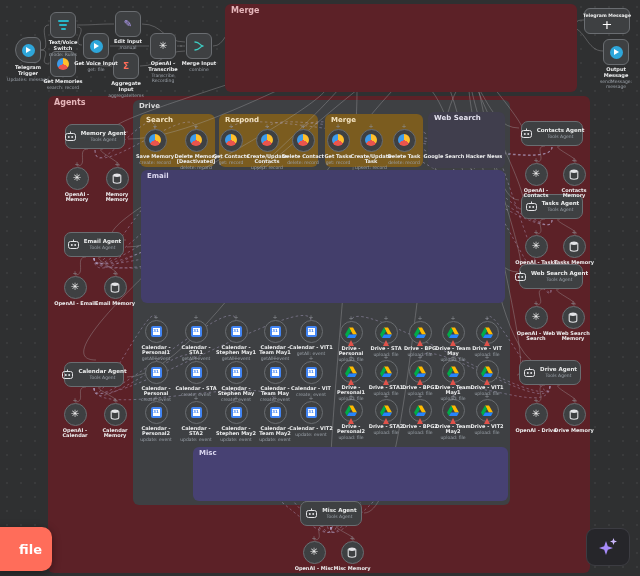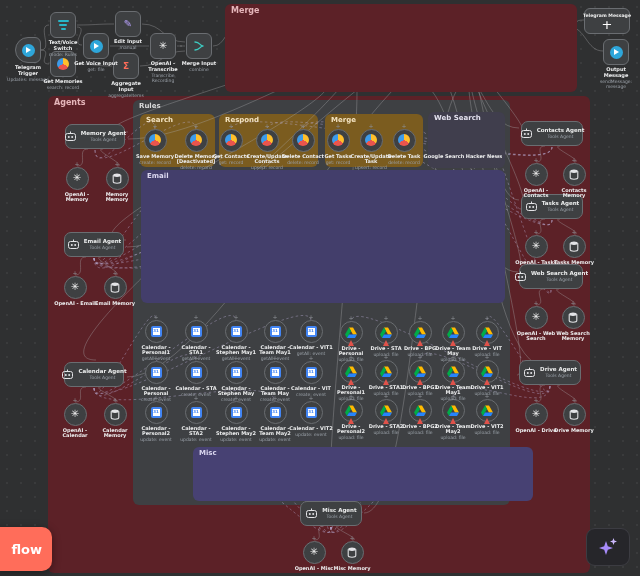--- a/index.html
+++ b/index.html
@@ -71,50 +71,50 @@
   .sparkle-wrap{position:relative;width:18px;height:18px;}
   .sparkle{position:absolute;clip-path:polygon(50% 0%,63% 37%,100% 50%,63% 63%,50% 100%,37% 63%,0% 50%,37% 37%);}
   .sparkle.big{width:14px;height:14px;left:0;top:3px;background:#a78bfa;}
   .sparkle.small{width:7px;height:7px;right:0;top:0;background:#cdb9fd;}
 </style>
 </head>
 <body>
 
 <div id="canvas">
   <div class="flow-btn">
-    <span>flow</span>
+    <span>file</span>
   </div>
   <div class="ai-btn">
     <span class="sparkle-wrap">
       <span class="sparkle big"></span>
         <span class="sparkle small"></span>
     </span>
   </div>
 <div class="sticky" style="left: 48px; top: 96px; width: 542px; height: 477px; background: rgb(92, 33, 39); z-index: 1;">
       <span class="sticky-label" style="font-size: 8px; color: rgb(229, 182, 186);">Agents</span>
     </div>
     <div class="sticky" style="left: 133px; top: 100px; width: 377px; height: 405px; background: rgb(62, 64, 67); z-index: 2;">
-      <span class="sticky-label" style="font-size: 7px; color: rgb(217, 218, 219);">Rules</span>
+      <span class="sticky-label" style="font-size: 7px; color: rgb(217, 218, 219);">Drive</span>
     </div>
     <div class="sticky" style="left: 140px; top: 114px; width: 75px; height: 53px; background: rgb(123, 92, 31); z-index: 3;">
       <span class="sticky-label" style="font-size: 7px; color: rgb(244, 228, 194);">Search</span>
     </div>
     <div class="sticky" style="left: 219px; top: 114px; width: 99px; height: 53px; background: rgb(123, 92, 31); z-index: 4;">
       <span class="sticky-label" style="font-size: 7px; color: rgb(244, 228, 194);">Respond</span>
     </div>
     <div class="sticky" style="left: 325px; top: 114px; width: 98px; height: 53px; background: rgb(123, 92, 31); z-index: 5;">
       <span class="sticky-label" style="font-size: 7px; color: rgb(244, 228, 194);">Merge</span>
     </div>
     <div class="sticky" style="left: 428px; top: 112px; width: 77px; height: 56px; background: rgb(64, 62, 77); z-index: 6;">
       <span class="sticky-label" style="font-size: 7px; color: rgb(227, 225, 238);">Web Search</span>
     </div>
     <div class="sticky" style="left: 141px; top: 170px; width: 364px; height: 133px; background: rgb(67, 62, 107); z-index: 7;">
       <span class="sticky-label" style="font-size: 7px; color: rgb(220, 216, 240);">Email</span>
     </div>
-    <div class="sticky" style="left: 193px; top: 447px; width: 340px; height: 54px; background: rgb(71, 65, 115); z-index: 10;">
+    <div class="sticky" style="left: 193px; top: 447px; width: 315px; height: 54px; background: rgb(71, 65, 115); z-index: 10;">
       <span class="sticky-label" style="font-size: 7px; color: rgb(220, 216, 240);">Misc</span>
     </div>
     <div class="sticky" style="left: 225px; top: 4px; width: 352px; height: 88px; background: rgb(92, 33, 39); z-index: 12;">
       <span class="sticky-label" style="font-size: 8px; color: rgb(229, 182, 186);">Merge</span>
     </div>
     <span class="glabel" style="left: 148px; top: 185px;">Personal Email</span>
     <span class="glabel" style="left: 270px; top: 185px;">STA Email</span>
     <span class="glabel" style="left: 393px; top: 185px;">Stephen May Email</span>
     <span class="glabel" style="left: 148px; top: 244px;">Team May Email</span>
     <span class="glabel" style="left: 270px; top: 244px;">BPG Email</span>

